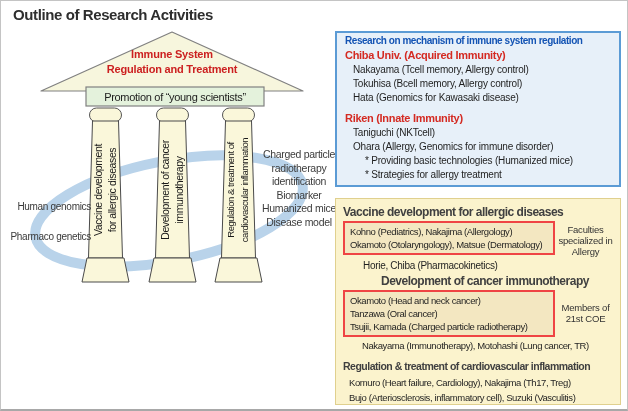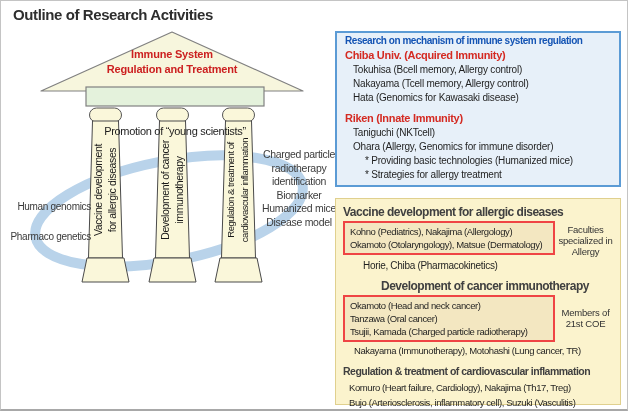--- a/index.html
+++ b/index.html
@@ -14,21 +14,21 @@
   }
   .diagram{position:absolute;left:0;top:0;width:340px;height:411px;}
   .diagram svg{position:absolute;left:0;top:0;}
   .pediment-text{
     position:absolute;left:71px;top:46px;width:200px;text-align:center;
     color:#cc2020;font-weight:bold;font-size:11px;line-height:15px;letter-spacing:-0.2px;
   }
   .promo-text{
     position:absolute;left:85px;top:87px;width:178px;height:18px;
     display:flex;align-items:center;justify-content:center;
-    font-size:11px;color:#1c1c1c;letter-spacing:-0.3px;white-space:nowrap;margin-top:34px;
+    font-size:11px;color:#1c1c1c;letter-spacing:-0.3px;white-space:nowrap;
   }
   .pillar-label{
     position:absolute;top:167px;width:146px;height:44px;
     transform:rotate(-90deg);display:flex;flex-direction:column;justify-content:center;
     text-align:center;font-size:10.5px;line-height:14px;color:#1a1a1a;letter-spacing:-0.4px;white-space:nowrap;
   }
   .pillar-label.p1{left:31px;}
   .pillar-label.p2{left:98px;}
   .pillar-label.p3{left:164px;font-size:9.5px;letter-spacing:-0.5px;}
   .left-label{position:absolute;font-size:10px;color:#3a3a3a;letter-spacing:-0.3px;text-align:right;white-space:nowrap;}
@@ -62,21 +62,21 @@
   .cb-row{display:flex;align-items:flex-start;margin-top:1px;}
   .cb-inner{
     width:212px;box-sizing:border-box;background:#f3e7c1;border:2px solid #ef4444;
     padding:2px 5px;font-size:9.5px;letter-spacing:-0.4px;line-height:13px;color:#1f1f1f;white-space:nowrap;
   }
   .cb-side{
     flex:1;font-size:9.5px;letter-spacing:-0.2px;line-height:11px;color:#333;
     text-align:center;padding:3px 0 0 3px;
   }
   .cb-extra{margin:3px 0 0 12px;font-size:10px;letter-spacing:-0.3px;color:#1f1f1f;white-space:nowrap;padding-left:8px;}
-  .cb-extra.tight{margin-left:3px;font-size:9.5px;letter-spacing:-0.4px;}
+  .cb-extra.tight{margin-left:11px;font-size:9.5px;letter-spacing:-0.4px;}
   .cb-member{margin:2px 0 0 6px;font-size:9.5px;letter-spacing:-0.4px;line-height:13px;color:#1f1f1f;white-space:nowrap;}
 </style>
 </head>
 <body>
 
 <div class="stage">
 
   <div class="page-title">Outline of Research Activities</div>
 
   <div class="diagram">
@@ -127,43 +127,43 @@
       <div>Biomarker</div>
       <div>Humanized mice</div>
       <div>Disease model</div>
     </div>
 
   </div>
 
   <div class="research-box">
     <div class="rb-title">Research on mechanism of immune system regulation</div>
     <div class="rb-heading">Chiba Univ. (Acquired Immunity)</div>
+    <div class="rb-member">Nakayama (Tcell memory, Allergy control)</div>
     <div class="rb-member">Tokuhisa (Bcell memory, Allergy control)</div>
-    <div class="rb-member">Nakayama (Tcell memory, Allergy control)</div>
     <div class="rb-member">Hata (Genomics for Kawasaki disease)</div>
     <div class="rb-gap"></div>
     <div class="rb-heading">Riken (Innate Immunity)</div>
     <div class="rb-member">Taniguchi (NKTcell)</div>
     <div class="rb-member">Ohara (Allergy, Genomics for immune disorder)</div>
     <div class="rb-note">* Providing basic technologies (Humanized mice)</div>
     <div class="rb-note">* Strategies for allergy treatment</div>
   </div>
 
   <div class="clinical-box">
     <div class="cb-title">Vaccine development for allergic diseases</div>
     <div class="cb-row">
       <div class="cb-inner">
         <div>Kohno (Pediatrics), Nakajima (Allergology)</div>
         <div>Okamoto (Otolaryngology), Matsue (Dermatology)</div>
       </div>
       <div class="cb-side">Faculties specialized in Allergy</div>
     </div>
     <div class="cb-extra">Horie, Chiba (Pharmacokinetics)</div>
 
-    <div class="cb-title" style="margin-top:7px;padding-left:38px;">Development of cancer immunotherapy</div>
+    <div class="cb-title" style="margin-top:2px;padding-left:38px;">Development of cancer immunotherapy</div>
     <div class="cb-row">
       <div class="cb-inner">
         <div>Okamoto (Head and neck cancer)</div>
         <div>Tanzawa (Oral cancer)</div>
         <div>Tsujii, Kamada (Charged particle radiotherapy)</div>
       </div>
       <div class="cb-side" style="padding-top:12px;">Members of 21st COE</div>
     </div>
     <div class="cb-extra tight">Nakayama (Immunotherapy), Motohashi (Lung cancer, TR)</div>
 

